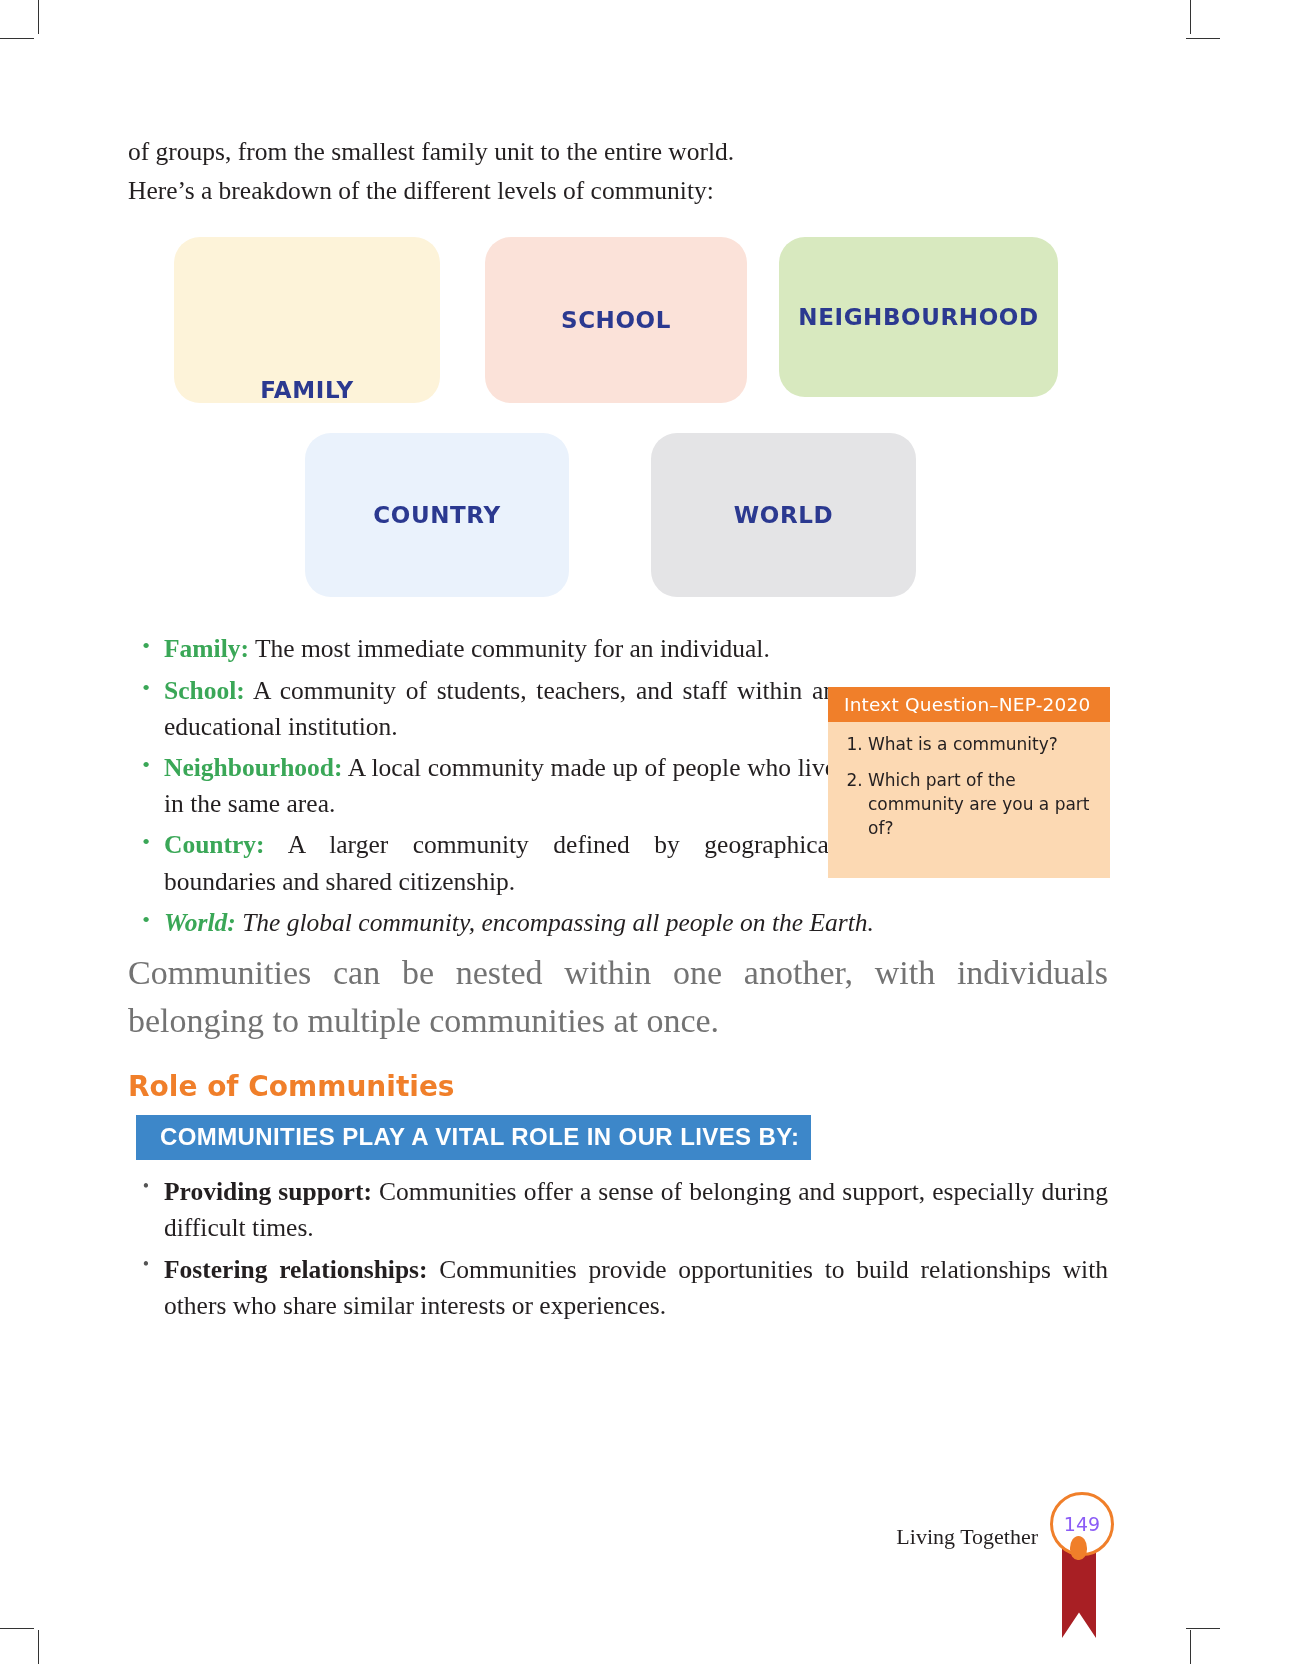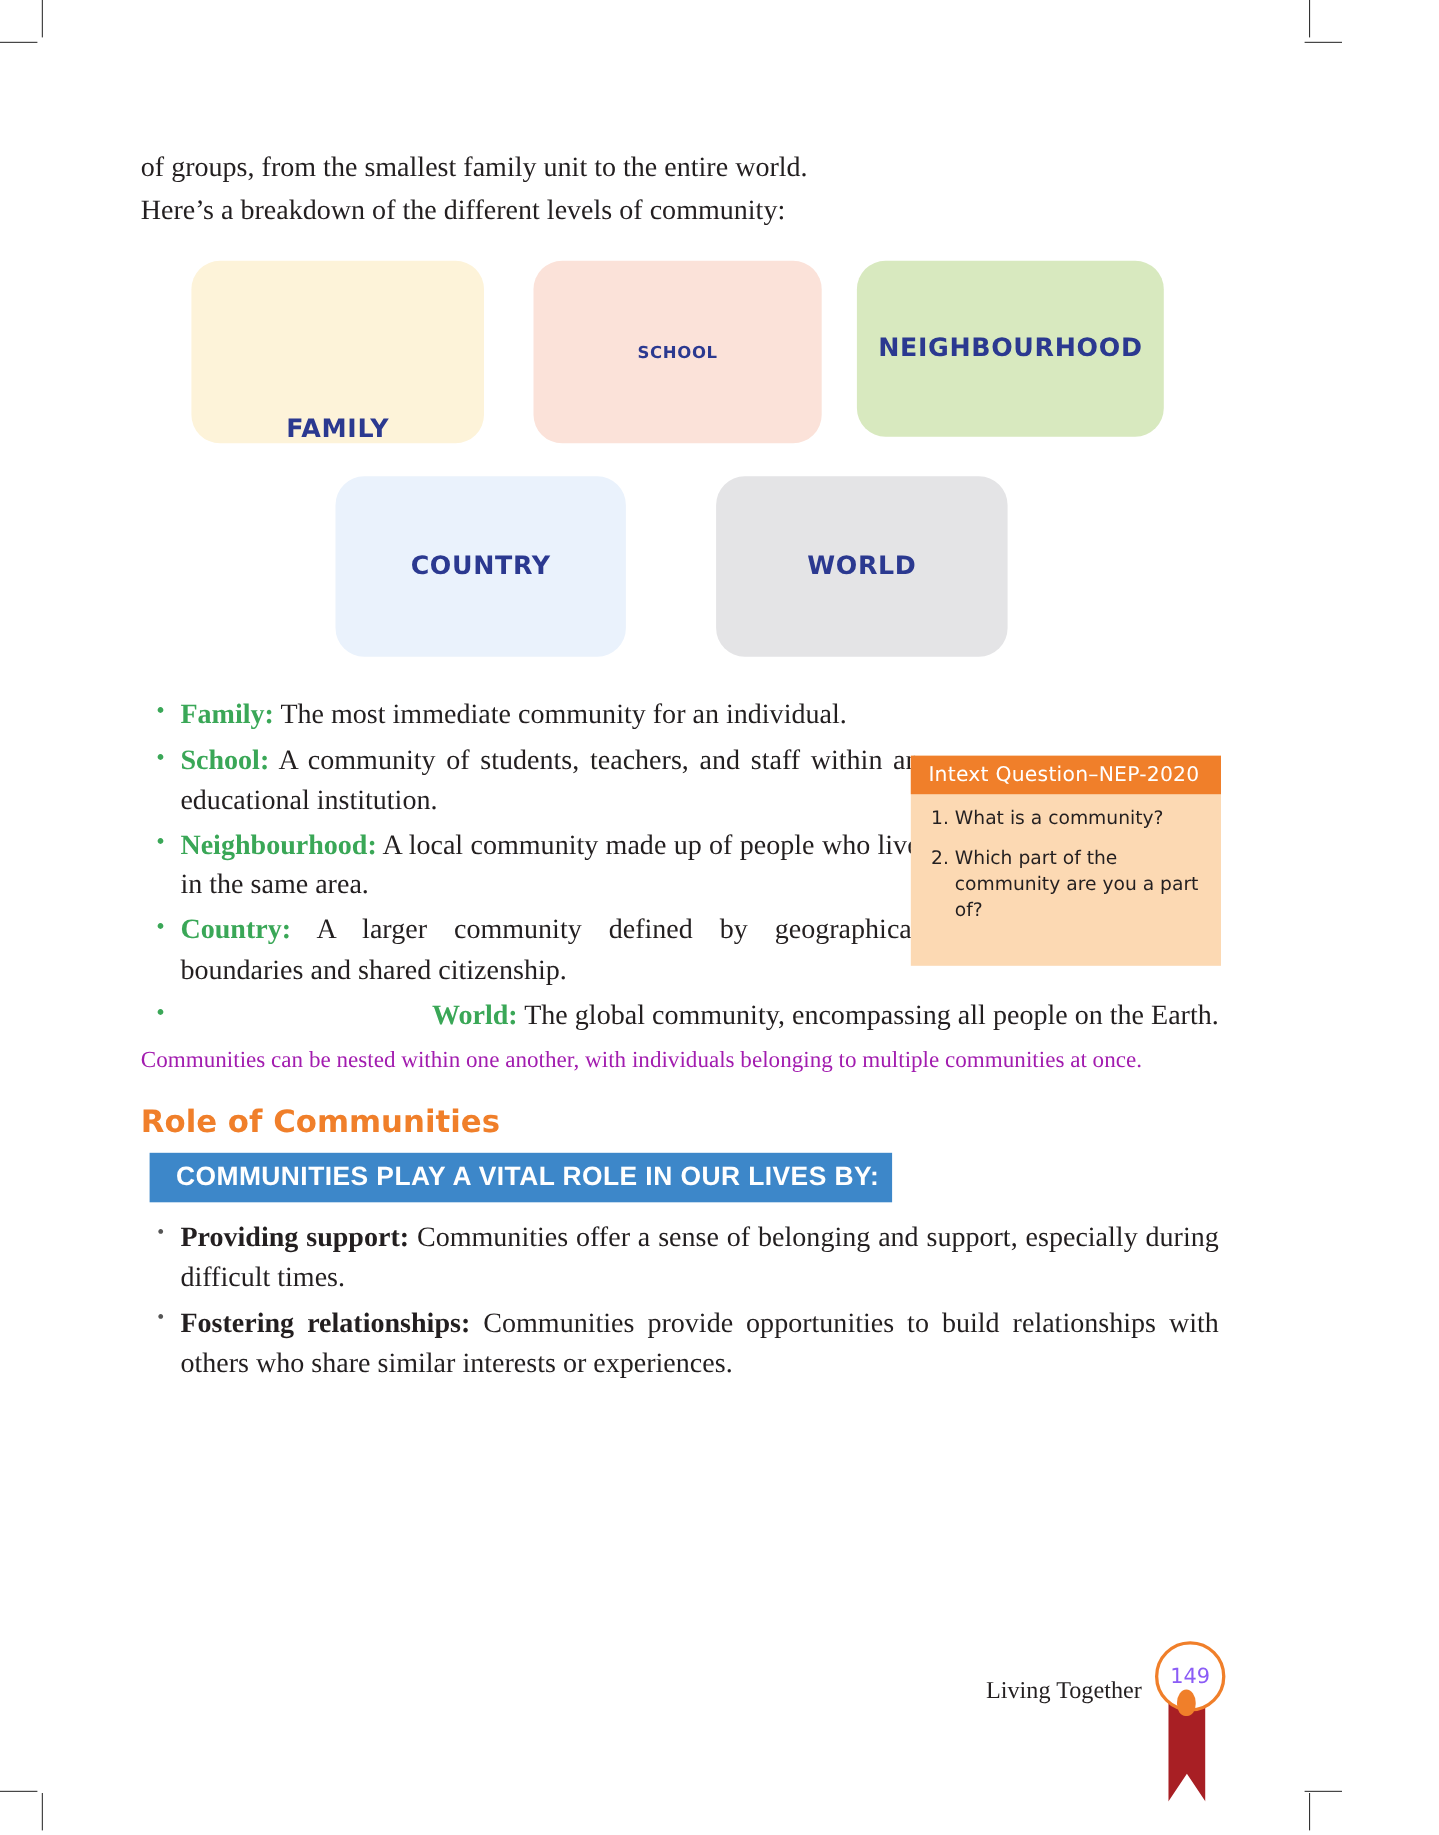--- a/index.html
+++ b/index.html
@@ -53,21 +53,21 @@
     align-items: center;
     justify-content: center;
     font-family: "DejaVu Sans", sans-serif;
     font-weight: bold;
     color: #2b3990;
     letter-spacing: 0.6px;
   }
   .box span { display: block; }
 
   #box-family    { left: 46px;  top: 6px;   width: 266px; height: 166px; background: #fdf3d9; font-size: 23px; align-items: flex-end; }
-  #box-school    { left: 357px; top: 6px;   width: 262px; height: 166px; background: #fbe2d9; font-size: 15px; }
+  #box-school    { left: 357px; top: 6px;   width: 262px; height: 166px; background: #fbe2d9; font-size: 23px; }
   #box-neigh     { left: 651px; top: 6px;   width: 279px; height: 160px; background: #d8e9bf; font-size: 23px; }
   #box-country   { left: 177px; top: 202px; width: 264px; height: 164px; background: #eaf2fc; font-size: 23px; }
   #box-world     { left: 523px; top: 202px; width: 265px; height: 164px; background: #e4e4e6; font-size: 23px; }
 
   
   .blist { margin-top: 10px; position: relative; }
   .bitem {
     display: flex;
     align-items: flex-start;
     font-size: 25.5px;
@@ -111,23 +111,23 @@
     color: #231f20;
   }
   .callout-body ol {
     margin: 0;
     padding-left: 22px;
     line-height: 1.42;
   }
   .callout-body li { margin-bottom: 11px; }
 
   .para {
-    font-size: 21px;
+    font-size: 34px;
     line-height: 1.42;
-    color: #a21caf;
+    color: #737373;
     text-align: justify;
     margin-top: 8px;
   }
 
   .h-role {
     font-family: "DejaVu Sans", sans-serif;
     font-weight: bold;
     font-size: 28px;
     color: #f07f2a;
     margin-top: 24px;
@@ -267,21 +267,21 @@
 
     <div class="bitem narrow">
       <div class="bullet">•</div>
       <div class="bbody">
         <span class="term">Country:</span><span> A larger community defined by geographical boundaries and shared citizenship.</span>
       </div>
     </div>
 
     <div class="bitem">
       <div class="bullet">•</div>
-      <div class="bbody" style="text-align:right;">
+      <div class="bbody" style="text-align:left;font-style:italic;">
         <span class="term">World:</span><span> The global community, encompassing all people on the Earth.</span>
       </div>
     </div>
 
     <div class="callout">
       <div class="callout-head">Intext Question–NEP-2020</div>
       <div class="callout-body">
         <ol>
           <li>What is a community?</li>
           <li>Which part of the community are you a part of?</li>

